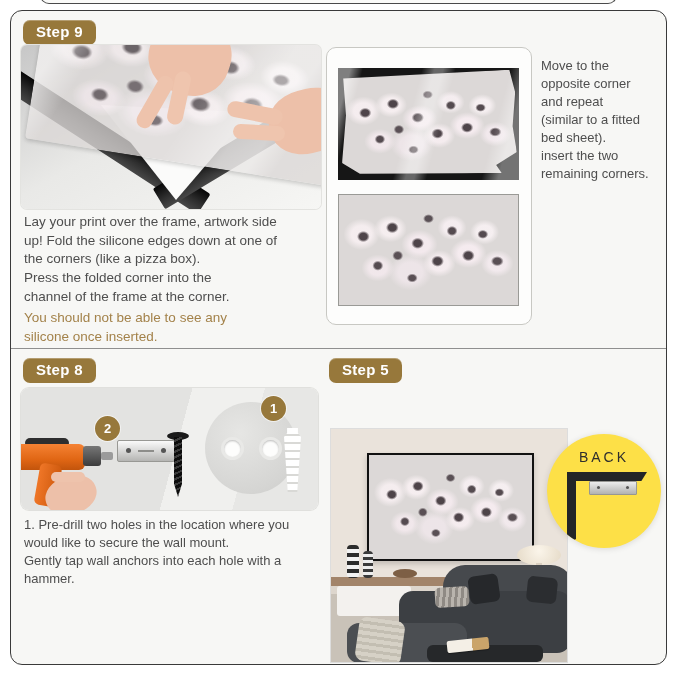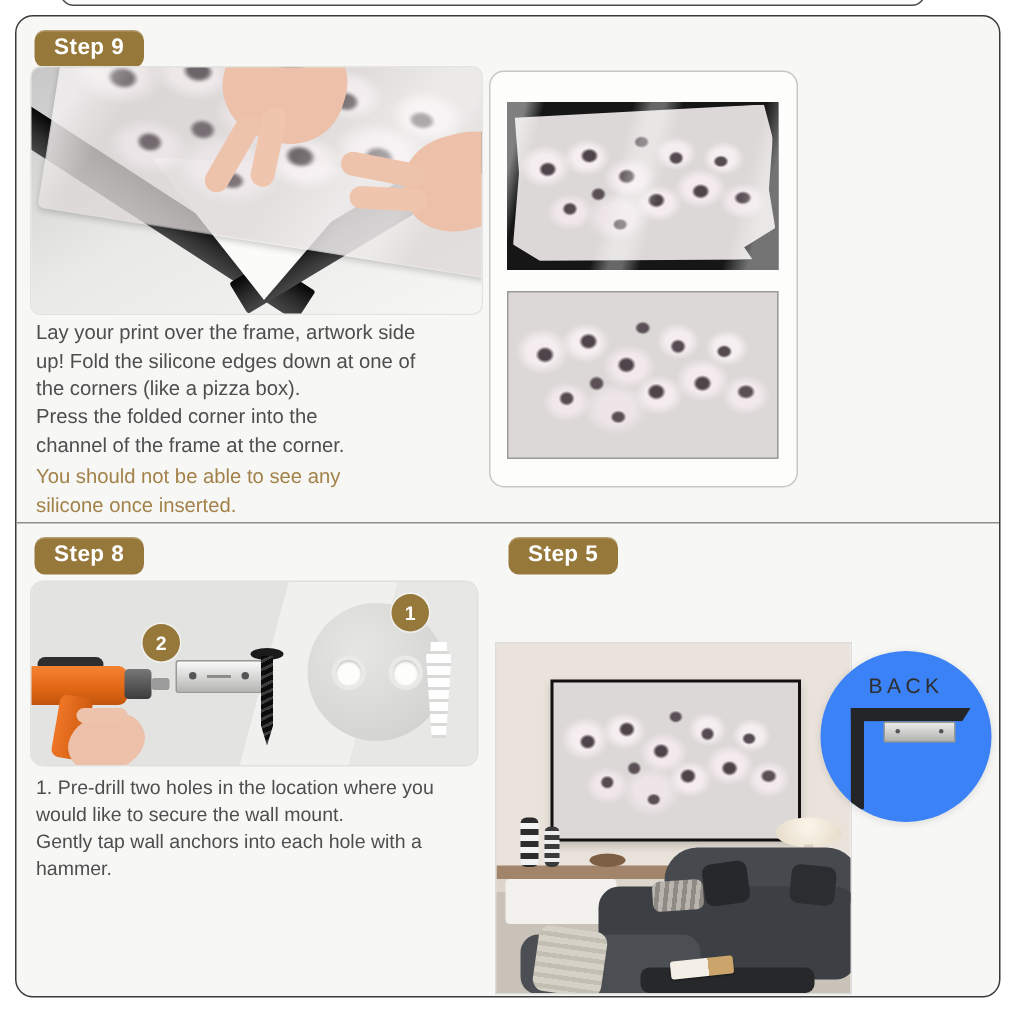--- a/index.html
+++ b/index.html
@@ -141,21 +141,21 @@
   .pillow-d{position:absolute;left:138px;top:146px;width:30px;height:28px;border-radius:6px;transform:rotate(-8deg);background:#26282b;}
   .pillow-d2{position:absolute;left:196px;top:148px;width:30px;height:26px;border-radius:6px;transform:rotate(6deg);background:#2b2d30;}
   .pillow-g{position:absolute;left:104px;top:158px;width:34px;height:20px;border-radius:5px;transform:rotate(-4deg);
     background:repeating-linear-gradient(100deg,#b9b4ad 0 3px,#8f8a84 3px 6px);}
   .ottoman{position:absolute;left:16px;top:194px;width:120px;height:40px;border-radius:12px;background:#4b4e52;}
   .throw{position:absolute;left:26px;top:190px;width:46px;height:44px;border-radius:8px;transform:rotate(8deg);
     background:repeating-linear-gradient(#d6d1c6 0 4px,#c3beb2 4px 7px);}
   .coffee{position:absolute;left:96px;top:216px;width:116px;height:17px;border-radius:6px;background:#26282a;}
   .magazine{position:absolute;left:116px;top:210px;width:42px;height:12px;border-radius:2px;transform:rotate(-6deg);
     background:linear-gradient(90deg,#f4efe6 60%,#caa46a 60%);box-shadow:0 1px 1px rgba(0,0,0,.3);}
-  .back-circle{left:536px;top:423px;width:114px;height:114px;border-radius:50%;background:#3b82f6;
+  .back-circle{left:536px;top:423px;width:114px;height:114px;border-radius:50%;background:#fde047;
     overflow:hidden;box-shadow:0 1px 6px rgba(0,0,0,.12);}
   .back-label{position:absolute;left:0;right:0;top:15px;text-align:center;font-size:14px;
     letter-spacing:3px;color:#2e2e2e;font-weight:500;}
   .bk-h{position:absolute;left:20px;top:38px;width:80px;height:9px;background:#232527;
     clip-path:polygon(0 0,100% 0,93% 100%,0 100%);}
   .bk-v{position:absolute;left:20px;top:38px;width:9px;height:72px;background:#232527;
     clip-path:polygon(0 0,100% 0,100% 93%,0 100%);}
   .bk-channel{position:absolute;left:42px;top:47px;width:46px;height:12px;
     background:linear-gradient(#ececec,#b2b2b0);border:1px solid #979793;border-radius:1px;}
   .bk-channel:before,.bk-channel:after{content:"";position:absolute;top:4px;width:3px;height:3px;border-radius:50%;background:#555;}
@@ -199,20 +199,27 @@
 silicone once inserted.</div>
 
     <div class="abs tr-box">
       <div class="tr-photo tr-photo-a">
         <div class="wrinkled flowers"></div>
         <div class="wrinkle-sheen"></div>
       </div>
       <div class="tr-photo tr-photo-b flowers"></div>
     </div>
 
+    <div class="abs txt txt-sm side-note">Move to the
+opposite corner
+and repeat
+(similar to a fitted
+bed sheet).
+insert the two
+remaining corners.</div>
 
     <div class="abs divider"></div>
 
     <div class="abs step-badge" style="left:12px;top:347px;">
       <span>Step 8</span>
     </div>
 
     <div class="abs s4-illus">
       <div class="abs drill-top"></div>
       <div class="abs drill-body"></div>
@@ -237,21 +244,21 @@
         <span>1</span>
       </div>
       <div class="abs anchor"></div>
     </div>
 
     <div class="abs txt txt-sm" style="left:13px;top:505px;width:302px;">1. Pre-drill two holes in the location where you
 would like to secure the wall mount.
 Gently tap wall anchors into each hole with a
 hammer.</div>
 
-    <div class="abs step-badge" style="left:328px;top:347px;">
+    <div class="abs step-badge" style="left:318px;top:347px;">
       <span>Step 5</span>
     </div>
 
 
     <div class="abs living">
       <div class="art-frame">
         <div class="flowers"></div>
       </div>
       <div class="console-top"></div>
       <div class="console-box"></div>

